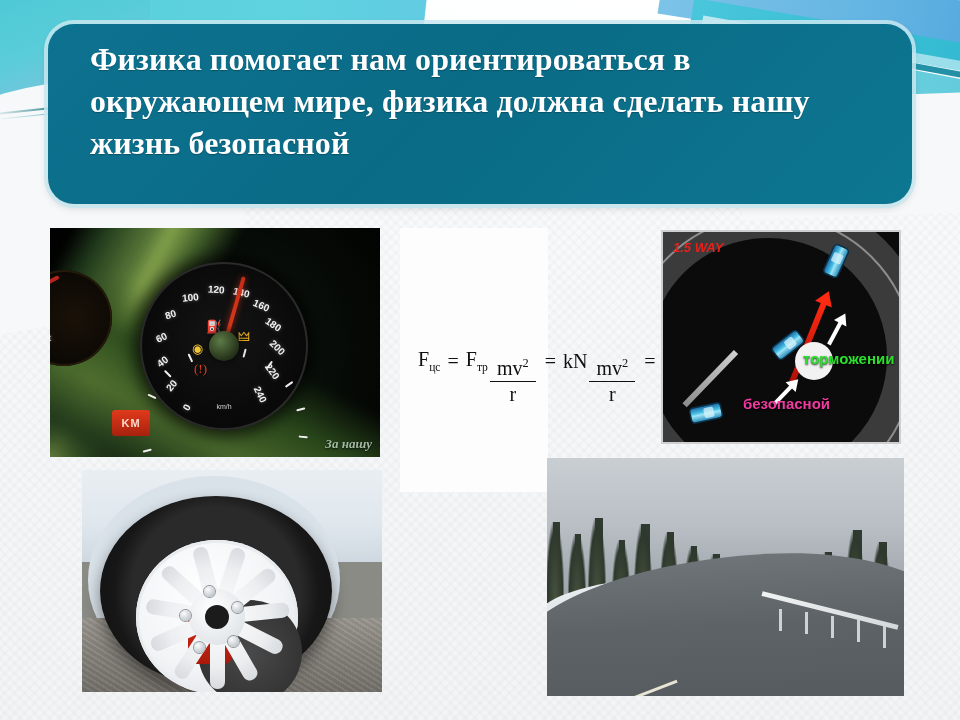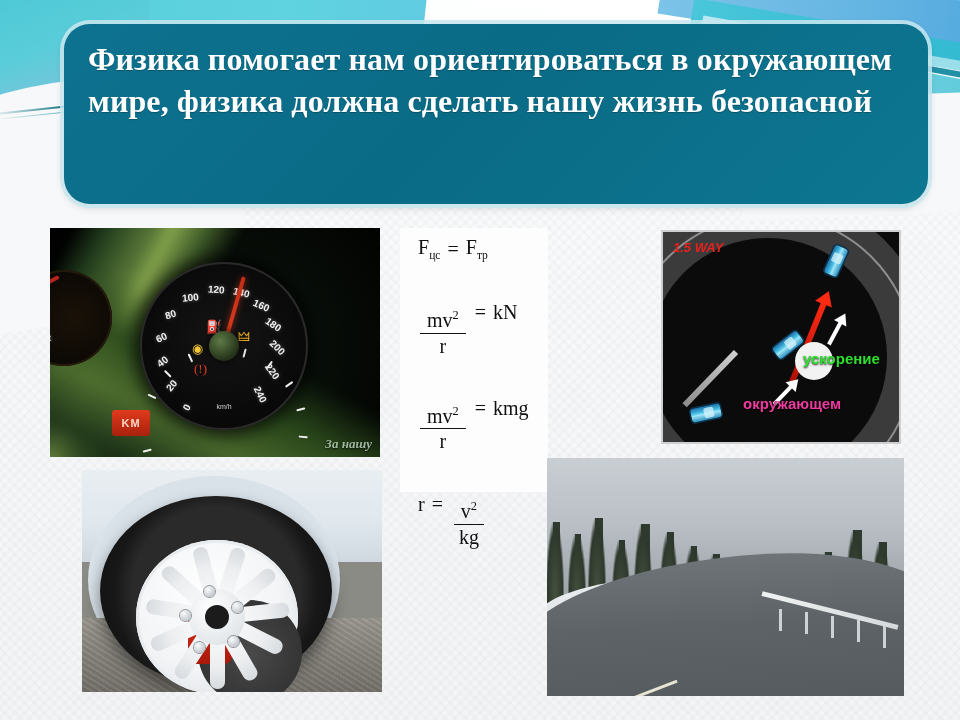--- a/index.html
+++ b/index.html
@@ -82,22 +82,21 @@
     transform:rotate(-2deg);
   }
 
   
   .title-box{
     position:absolute;left:48px;top:24px;width:864px;height:180px;
     border-radius:26px;
     background:linear-gradient(135deg,#0d7290 0%,#0a6b86 45%,#0d7691 100%);
     box-shadow:0 0 0 4px rgba(200,232,240,0.85), 0 3px 10px rgba(0,0,0,0.18);
     box-sizing:border-box;
-    padding:14px 26px 0 24px;
-    margin-left:16px;
+    padding:14px 26px 0 42px;
   }
   .title-text{
     color:#ffffff;
     font-family:"Liberation Serif",serif;
     font-weight:bold;
     font-size:32px;
     line-height:1.32;
     letter-spacing:0.1px;
     text-shadow:0 1px 1px rgba(0,0,0,0.25);
   }
@@ -156,21 +155,21 @@
   .sp-watermark{
     position:absolute;right:8px;bottom:5px;color:#b9d0bb;opacity:.85;
     font-family:"Liberation Serif",serif;font-style:italic;font-weight:bold;font-size:13px;
     text-shadow:0 1px 2px rgba(0,0,0,.9);
   }
 
   
   #formulas{
     position:absolute;left:400px;top:228px;width:148px;height:264px;
     background:#fdfdfd;
-    display:flex;flex-direction:column;justify-content:flex-start;
+    display:flex;flex-direction:row;justify-content:flex-start;
     padding:8px 0 0 18px;box-sizing:border-box;
     font-family:"Liberation Serif",serif;color:#111;
   }
   .eq{display:flex;align-items:center;font-size:20px;margin-bottom:6px;}
   .frac{display:inline-flex;flex-direction:column;align-items:center;margin:0 2px;}
   .frac .num{border-bottom:1.6px solid #111;padding:0 7px 1px 7px;line-height:1.15;margin-top:40px;}
   .frac .den{padding:1px 7px 0 7px;line-height:1.15;}
   sup{font-size:.62em;vertical-align:super;}
   sub{font-size:.58em;vertical-align:sub;}
   .eqsign{margin:0 7px;}
@@ -415,22 +414,22 @@
 
     <div class="lsd-car" style="left:166px;top:14px;transform:rotate(24deg);"></div>
     <div class="lsd-car" style="left:118px;top:98px;transform:rotate(52deg);"></div>
     <div class="lsd-car" style="left:36px;top:166px;transform:rotate(78deg);"></div>
 
     <div class="lsd-circle"></div>
     <div class="lsd-w-arrow" style="left:170px;top:88px;transform:rotate(28deg);"></div>
     <div class="lsd-w-arrow" style="left:118px;top:150px;transform:rotate(44deg);"></div>
 
     <div class="lsd-title">1.5 WAY</div>
-    <div class="lsd-lbl-acc">ускорение</div>
-    <div class="lsd-lbl-brake">окружающем</div>
+    <div class="lsd-lbl-acc">торможении</div>
+    <div class="lsd-lbl-brake">безопасной</div>
   </div>
 
   <div class="shot" id="wheel">
     <div class="wh-body"></div>
     <div class="wh-arch"></div>
     <div class="wh-ground"></div>
     <div class="wh-tire">
       <div class="wh-rim">
         <div class="wh-disc"></div>
         <div class="wh-caliper"></div>

